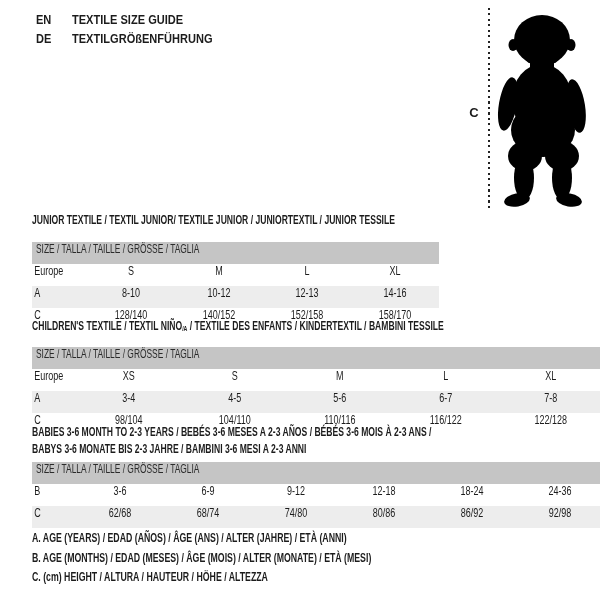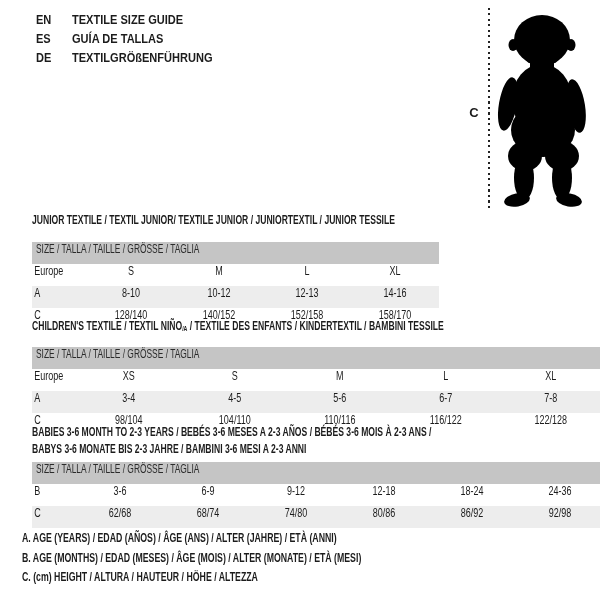--- a/index.html
+++ b/index.html
@@ -49,36 +49,32 @@
 
   .trow { display:grid; height:22px; line-height:15.5px; font-size:12px; }
   .t1 .trow { grid-template-columns:55px repeat(4,1fr); }
   .t2 .trow { grid-template-columns:44px repeat(5,1fr); }
   .t3 .trow { grid-template-columns:44px repeat(6,1fr); }
   .trow.alt { background:#ededed; }
   .tlabel { padding-left:3px; text-align:left; }
   .tcell { text-align:center; }
 
   
-  .notes { position:absolute; left:8px; top:529px; }
+  .notes { position:absolute; left:18px; top:529px; }
   .note { height:19.5px; line-height:19.5px; font-size:12.5px; font-weight:bold; }
 </style>
 </head>
 <body>
 
 <div class="page">
 
   <section class="lang-block">
     <div class="lang-row">
       <span class="cx85 ox-l">EN</span>
       <span class="cx85 ox-l">TEXTILE SIZE GUIDE</span>
-    </div>
-    <div class="lang-row">
-      <span class="cx85 ox-l">ES</span>
-      <span class="cx85 ox-l">GUÍA DE TALLAS</span>
     </div>
     <div class="lang-row">
       <span class="cx85 ox-l">DE</span>
       <span class="cx85 ox-l">TEXTILGRÖßENFÜHRUNG</span>
     </div>
   </section>
 
   <div class="measure-line"></div>
   <div class="measure-label">C</div>
   <svg class="baby" viewBox="0 0 90 200" aria-hidden="true">

